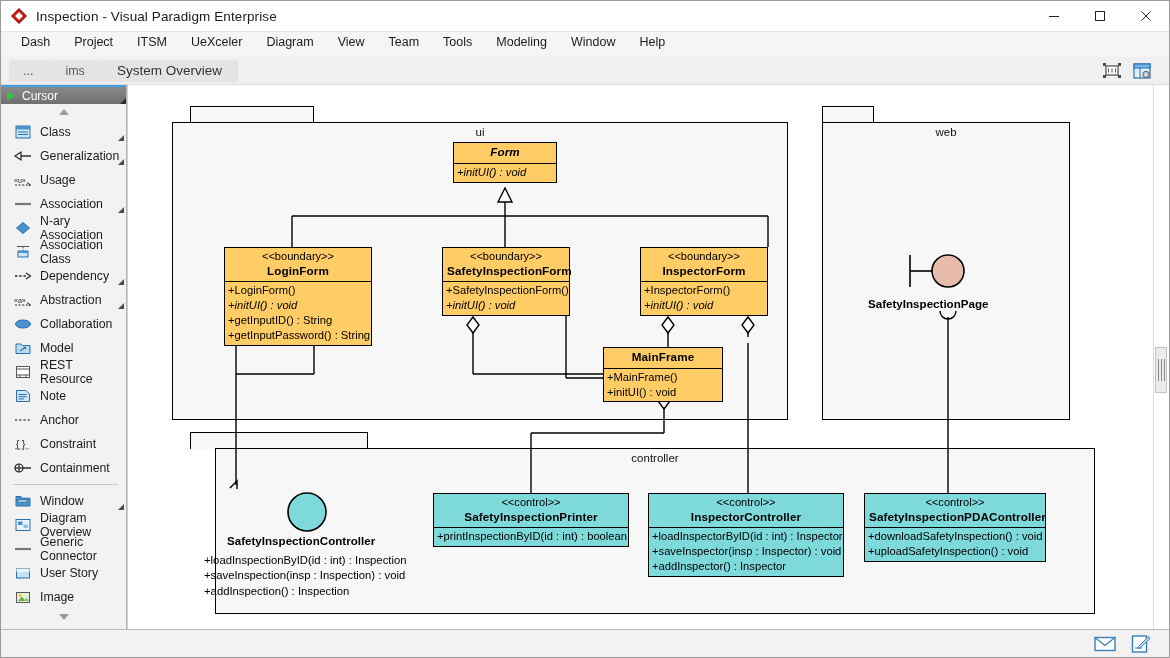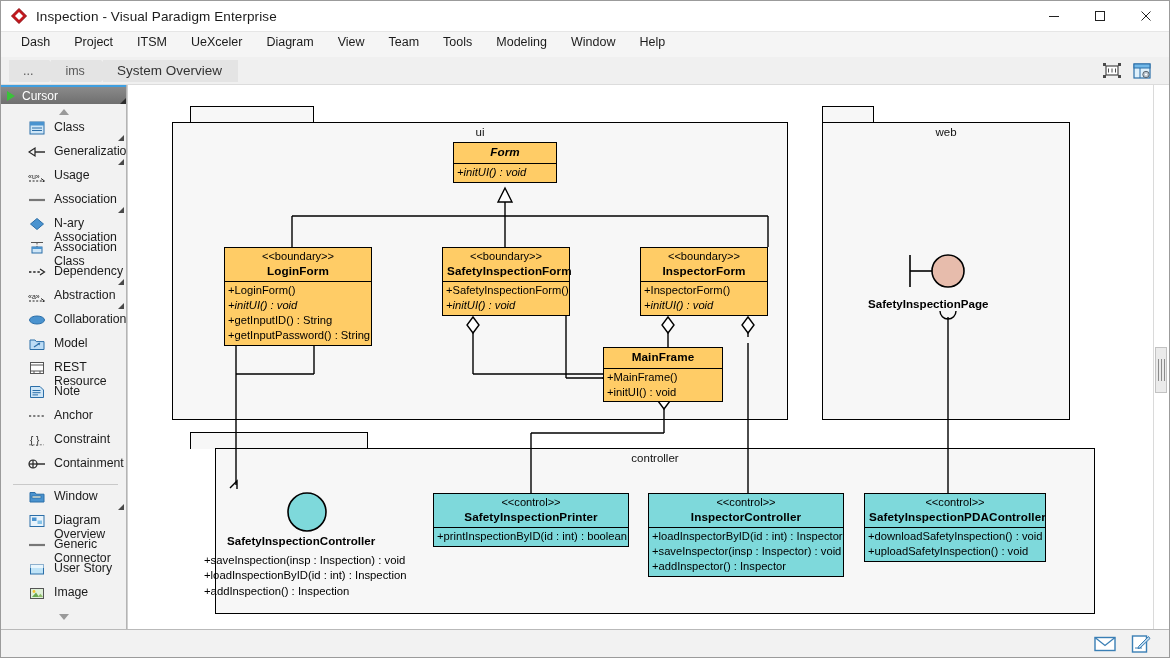--- a/index.html
+++ b/index.html
@@ -104,23 +104,23 @@
     margin-right: 7px;
   }
   #cursor-row::after{
     content:""; position:absolute; right:0; bottom:0;
     width:0;height:0;border-bottom:6px solid #2d2d2d;border-left:6px solid transparent;
   }
   .scroll-arrow { height: 16px; display:flex; align-items:center; justify-content:center; }
   .scroll-arrow .up { width:0;height:0;border-left:5px solid transparent;border-right:5px solid transparent;border-bottom:6px solid #9a9a9a; }
   .scroll-arrow .dn { width:0;height:0;border-left:5px solid transparent;border-right:5px solid transparent;border-top:6px solid #9a9a9a; }
   .pal-item {
-    height: 24px; display: flex; align-items: flex-start;
+    height: 24px; display: flex; align-items: center;
     font-size: 12.3px; color: #1b1b1b;
-    padding-left: 26px; position: relative;
+    padding-left: 12px; position: relative;
   }
   .pal-ico { width: 20px; height: 16px; margin-right: 7px; flex: 0 0 auto;
              display:flex; align-items:center; justify-content:center; }
   .pal-item .corner {
     position: absolute; right: 2px; bottom: 3px;
     width:0;height:0;border-bottom:6px solid #4a4a4a;border-left:6px solid transparent;
   }
   .pal-sep { height: 1px; background: #c9c9c9; margin: 4px 8px 4px 12px; }
 
   
@@ -647,22 +647,22 @@
         <line x1="782" y1="186" x2="806" y2="186" stroke="#000" stroke-width="1.6"></line>
         <circle cx="820" cy="186" r="16" fill="#E7BCAC" stroke="#000" stroke-width="1.6"></circle>
       </svg>
       <div class="lbl-free" style="left:740px; top:212px; width:160px;">SafetyInspectionPage</div>
 
       <svg class="ov" width="1044" height="546">
         <circle cx="179" cy="427" r="19" fill="#7ED9DB" stroke="#000" stroke-width="1.6"></circle>
       </svg>
       <div class="lbl-free" style="left:99px; top:449px; width:160px;">SafetyInspectionController</div>
       <div class="ops-free" style="left:76px; top:468px;">
+        <div>+loadInspectionByID(id : int) : Inspection</div>
         <div>+saveInspection(insp : Inspection) : void</div>
-        <div>+loadInspectionByID(id : int) : Inspection</div>
         <div>+addInspection() : Inspection</div>
       </div>
 
       <div class="cls ctrl" style="left:305px; top:408px; width:196px;">
         <div class="cls-head">
           <span class="stereo">&lt;&lt;control&gt;&gt;</span>
           <span class="cname">SafetyInspectionPrinter</span>
         </div>
         <div class="cls-ops">
           <div class="op">+printInspectionByID(id : int) : boolean</div>

